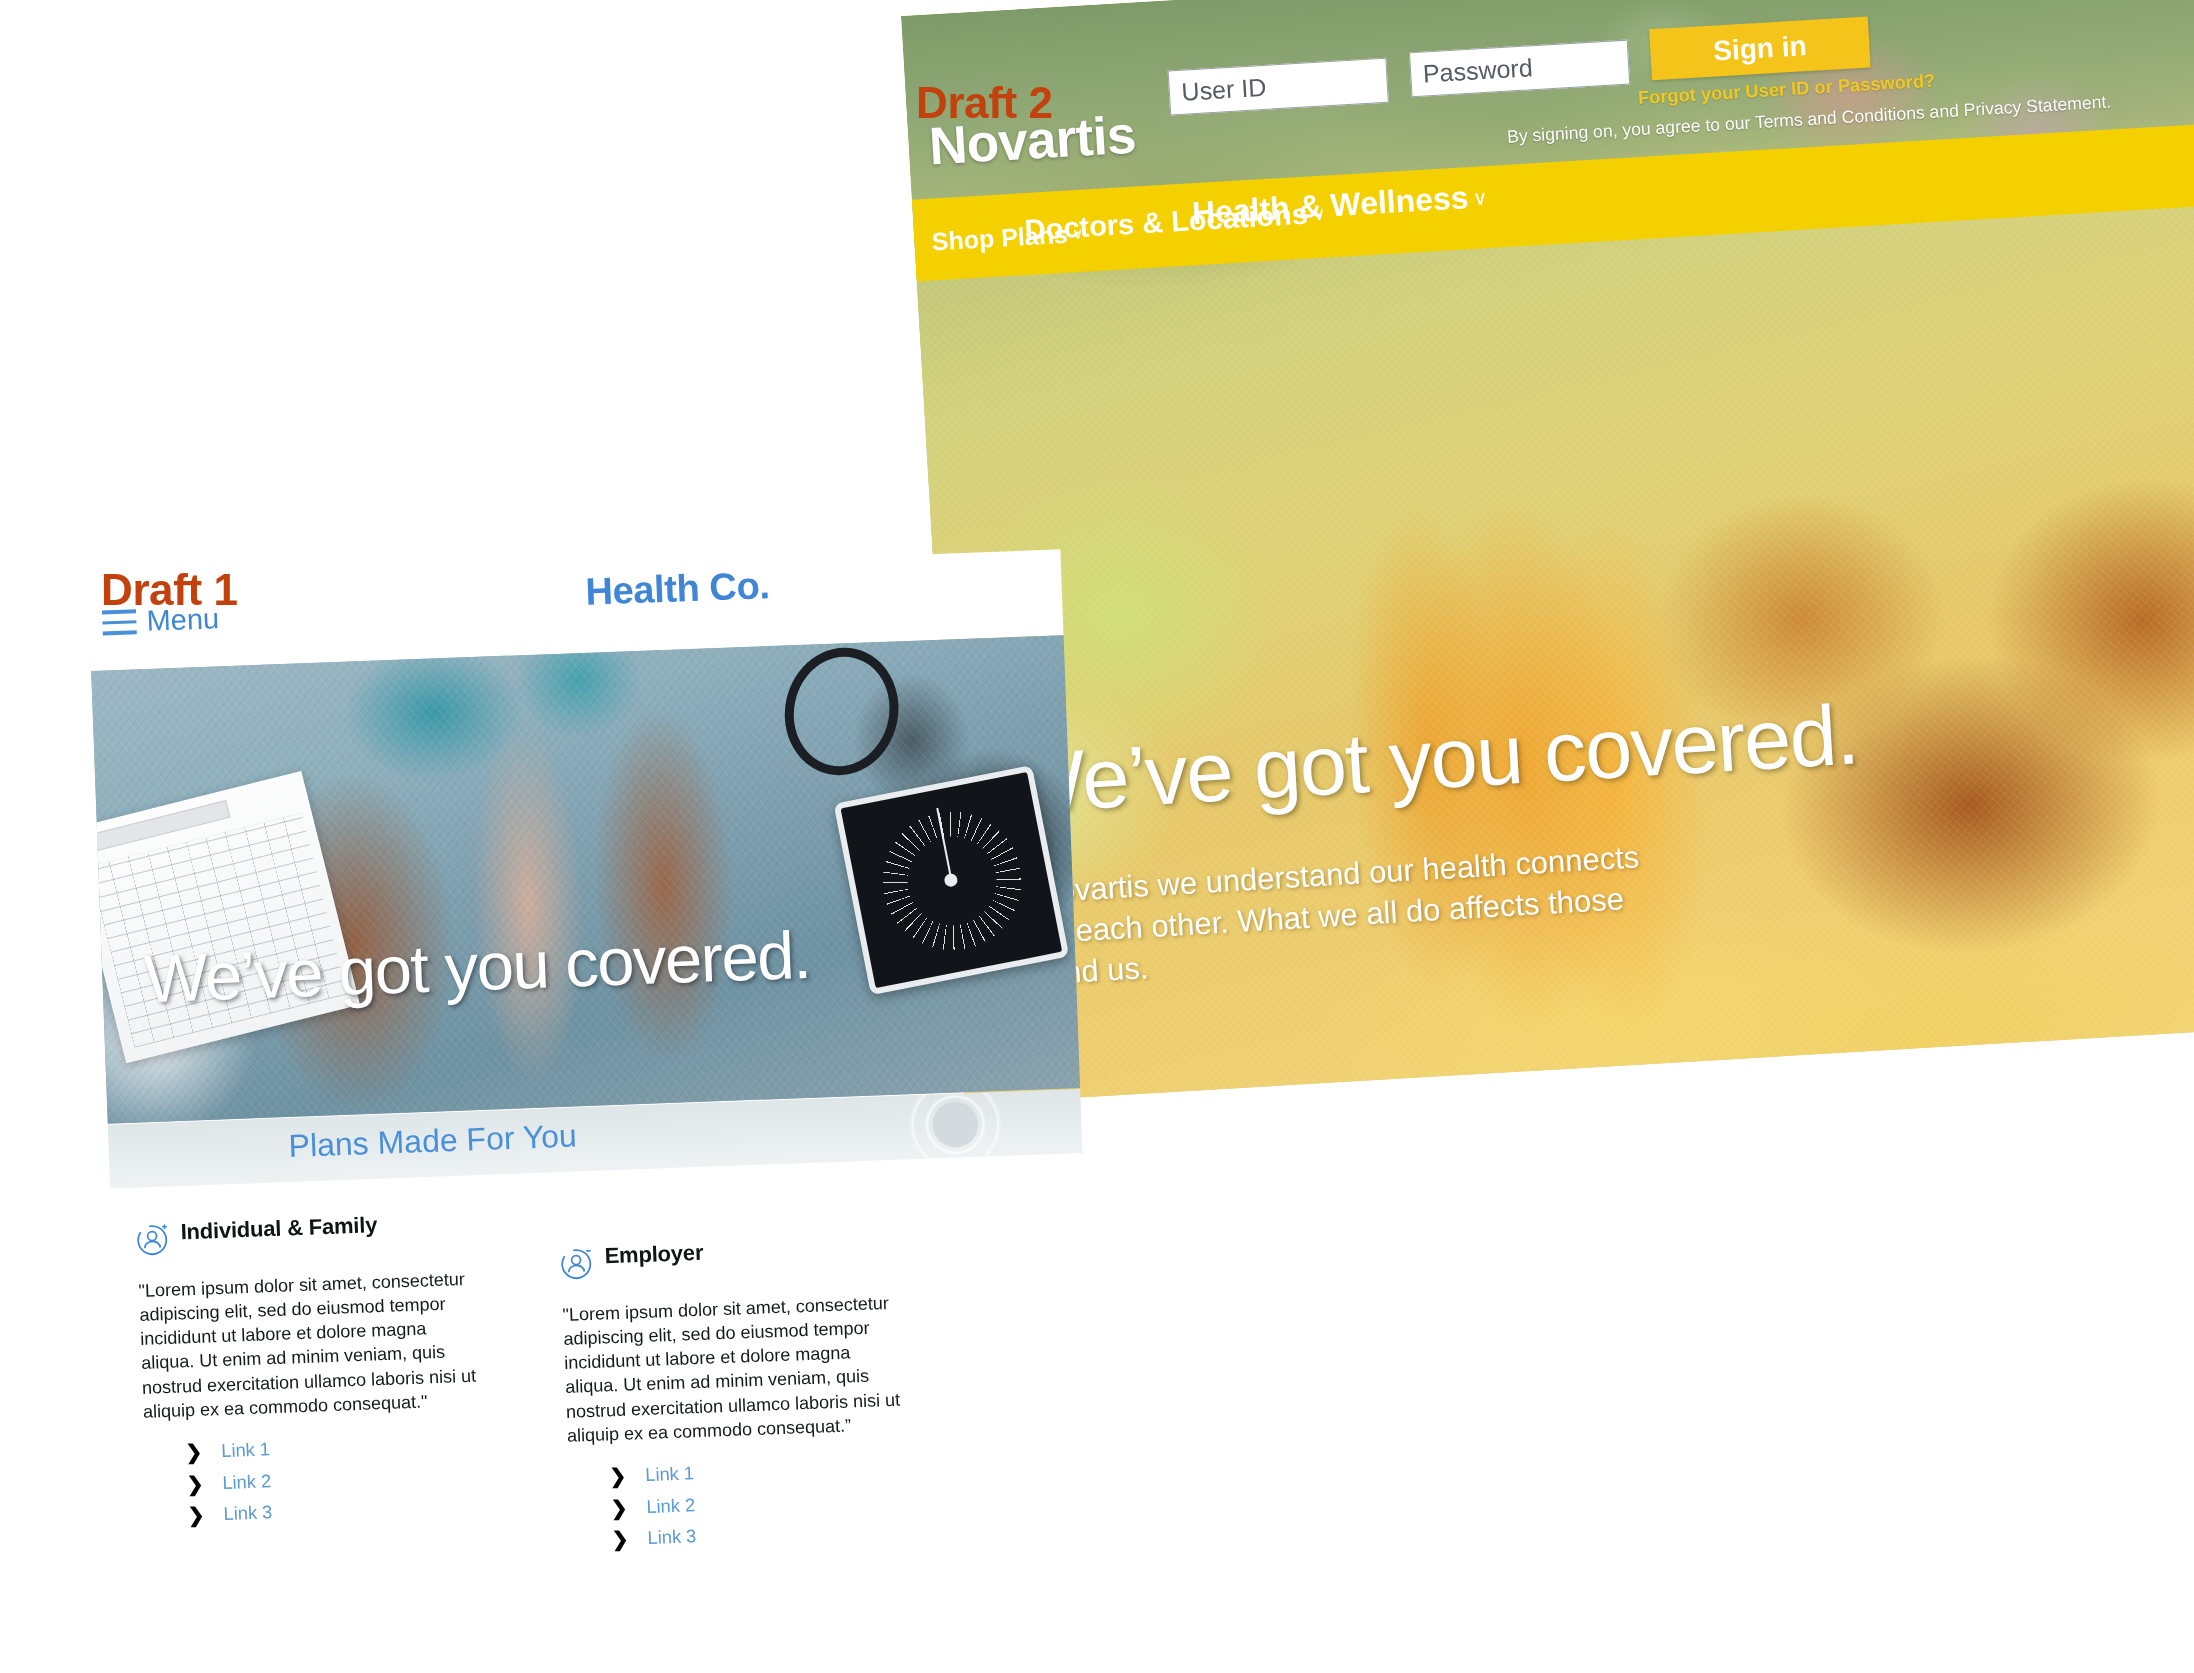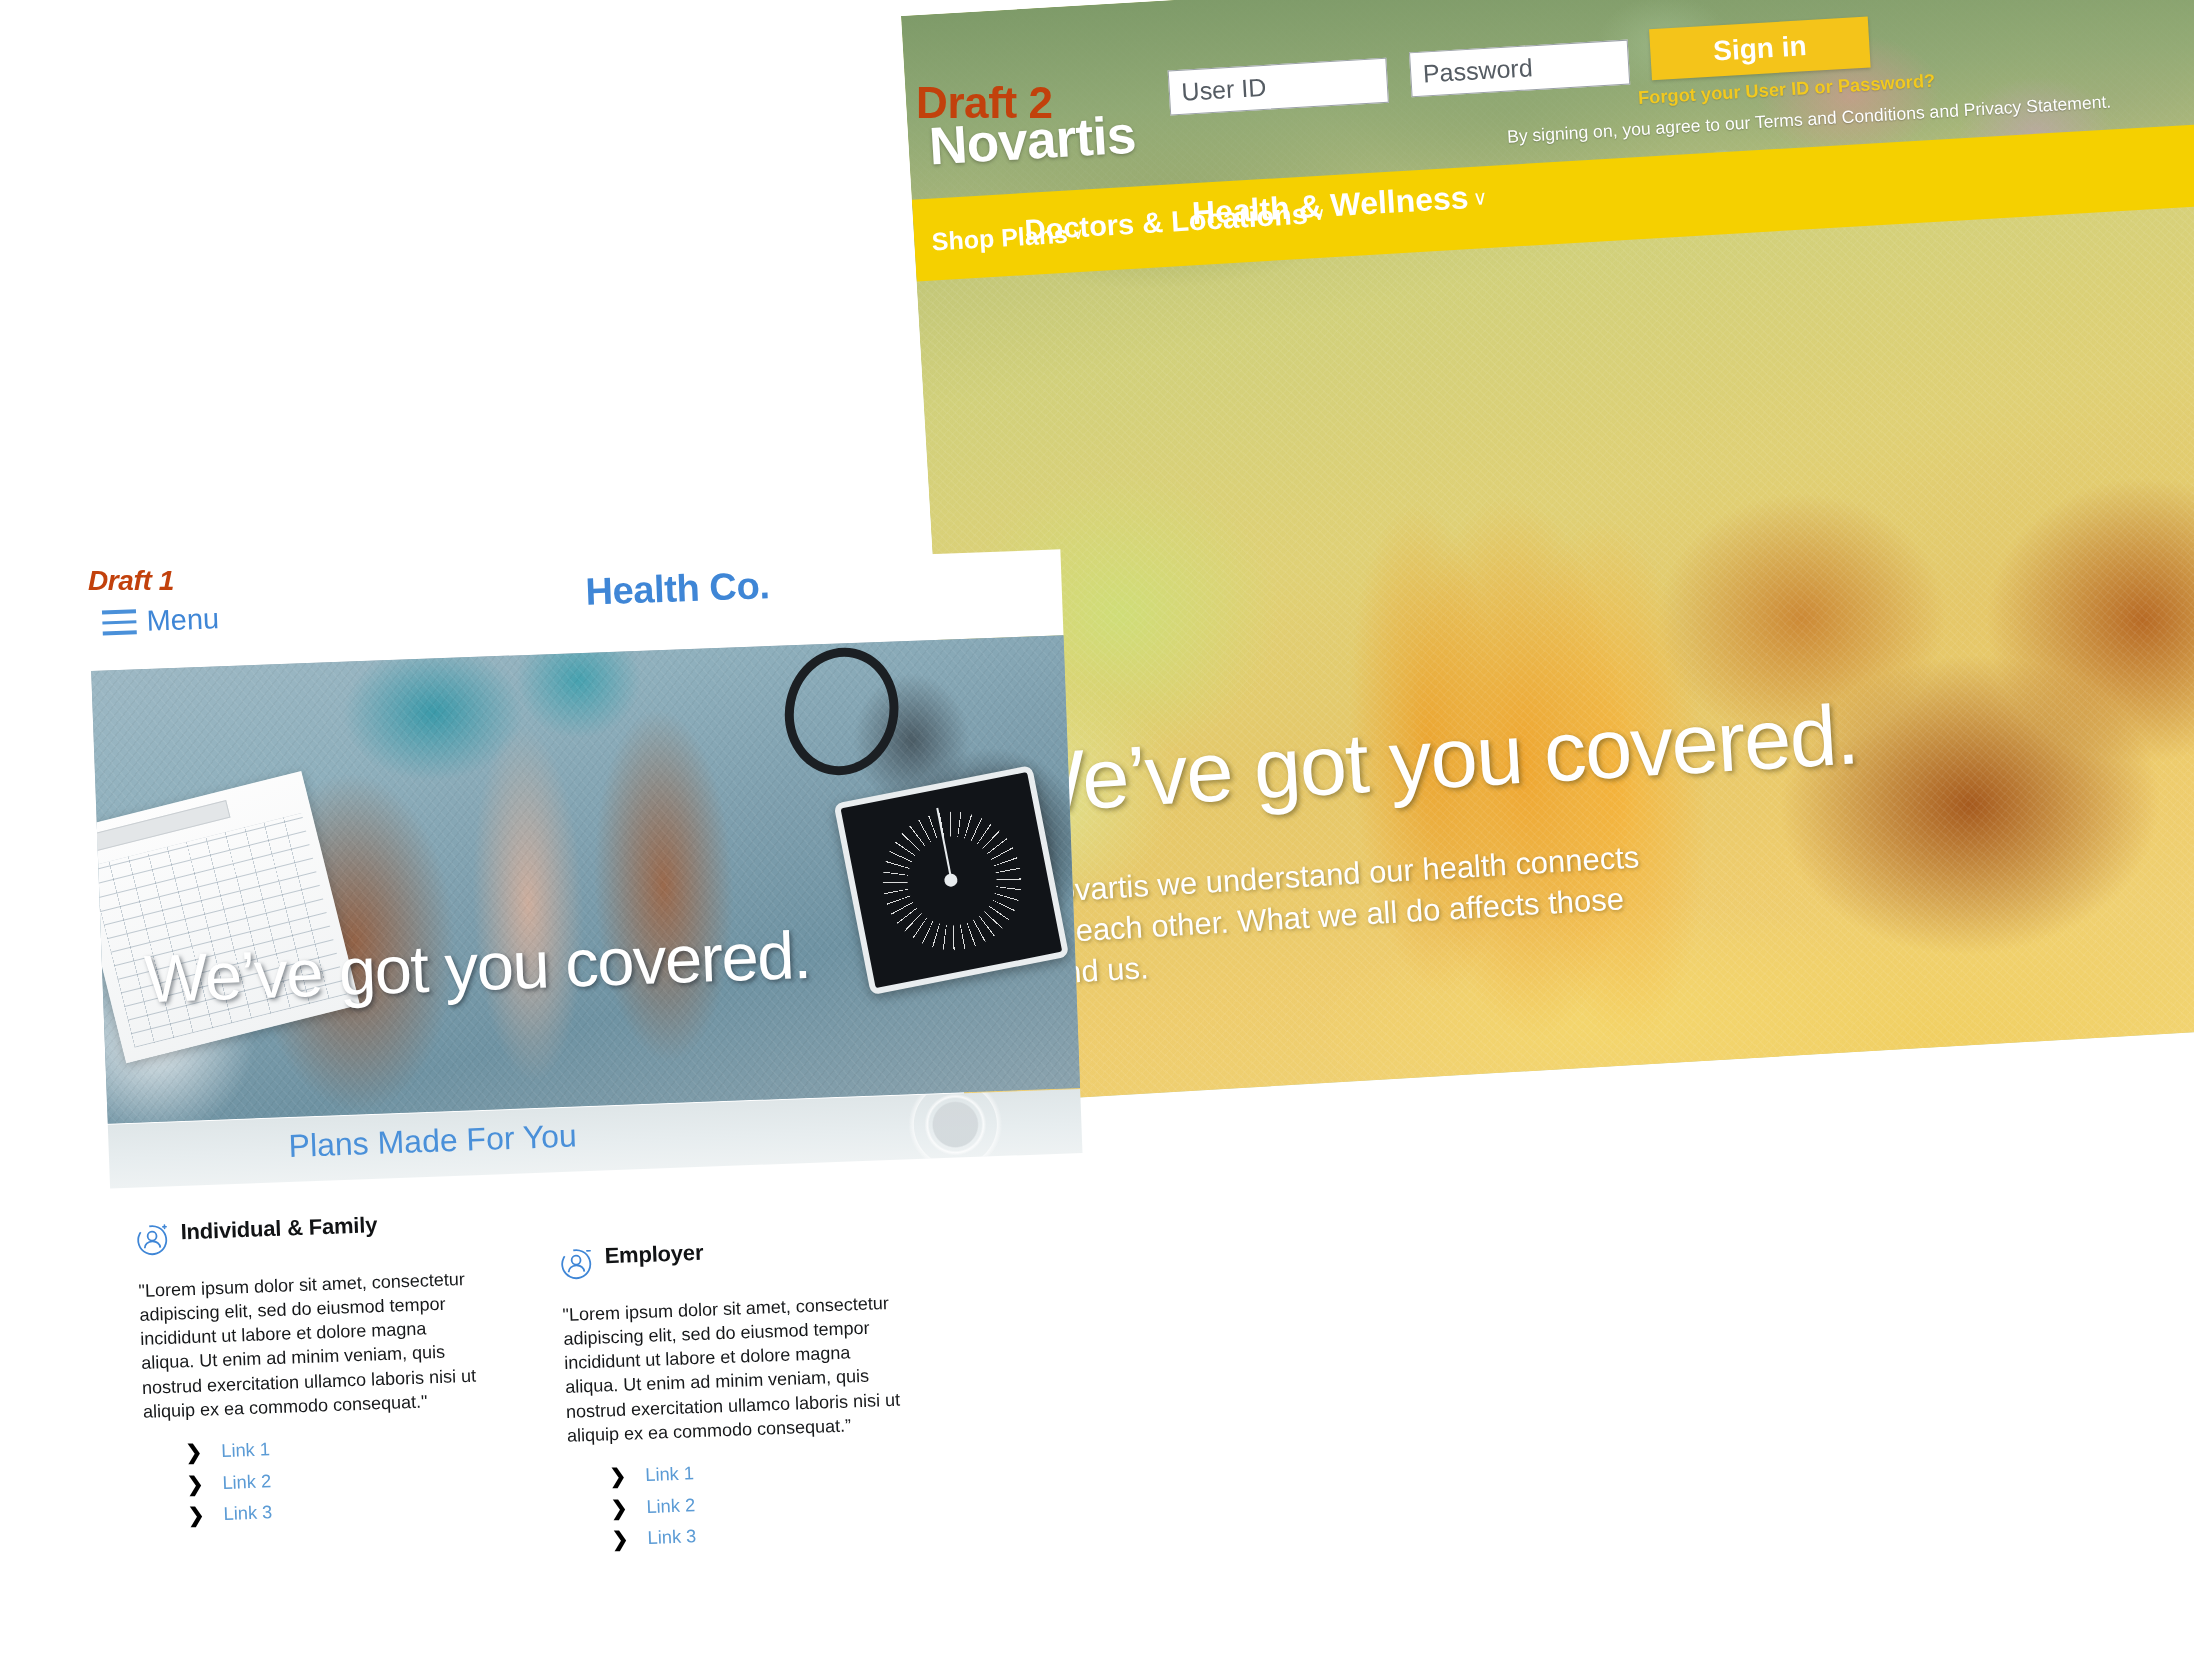--- a/index.html
+++ b/index.html
@@ -337,21 +337,21 @@
   .card .links .lrow {
     display: flex; align-items: center; gap: 19px;
     margin-bottom: 9.5px;
   }
   .card .links .chev { font-size: 20px; font-weight: bold; color: #000; line-height: 1; }
   .card .links .ltxt { font-size: 18.3px; color: #5b9bd5; }
 
   #card-individual { left: 136px; top: 1221px; transform: rotate(-2.1deg); transform-origin: 0 0; }
   #card-employer   { left: 560px; top: 1245px; transform: rotate(-2.1deg); transform-origin: 0 0; }
 
-  #draft1-label { left: 88px; top: 565px; font-size: 28px; font-style: italic; }
+  #draft1-label { left: 101px; top: 565px; font-size: 44px; }
   #draft2-label { left: 916px; top: 78px; font-size: 44px; }
 </style>
 </head>
 <body>
 
 <div id="stage">
 
   <div id="draft2-wrap">
     <div id="draft2-panel">
 

